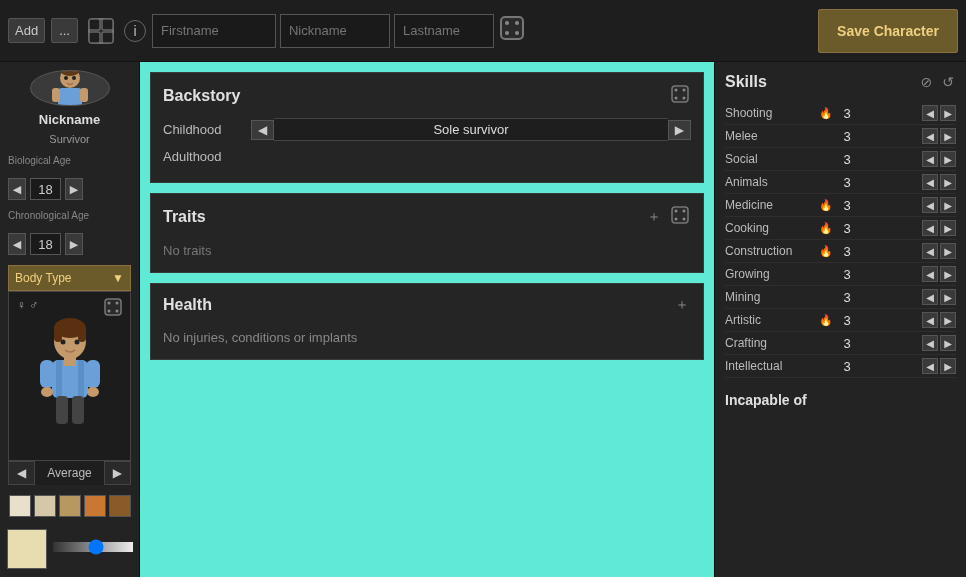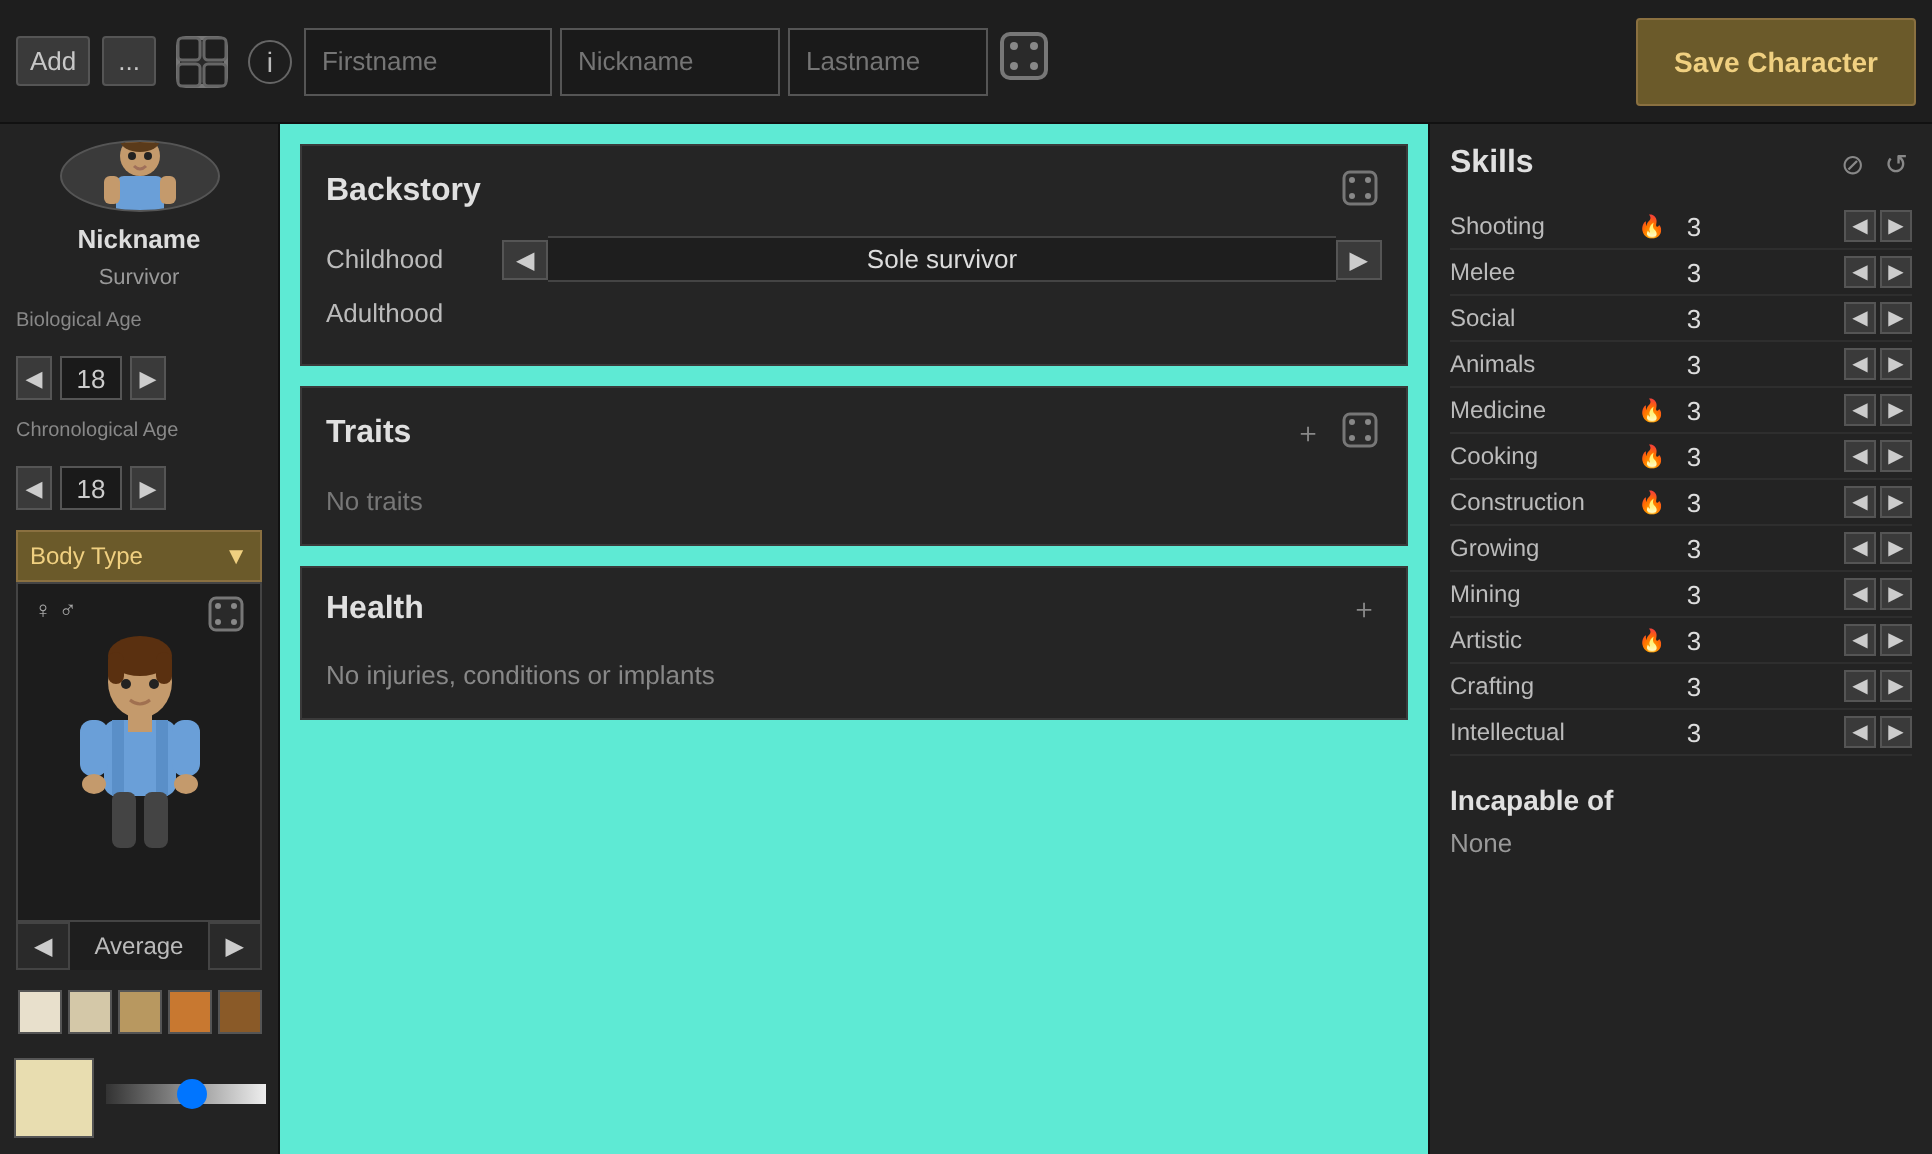--- a/index.html
+++ b/index.html
@@ -834,17 +834,16 @@
           <span class="skill-value">3</span>
           <div class="skill-arrows">
             <button class="skill-arrow-btn">◀</button>
             <button class="skill-arrow-btn">▶</button>
           </div>
         </div>
       </div>
 
     <div class="incapable-section">
       <div class="incapable-title">Incapable of</div>
-      <div class="incapable-value">None</div>
     </div>
   </div>
 
 </div>
 
 </body></html>

